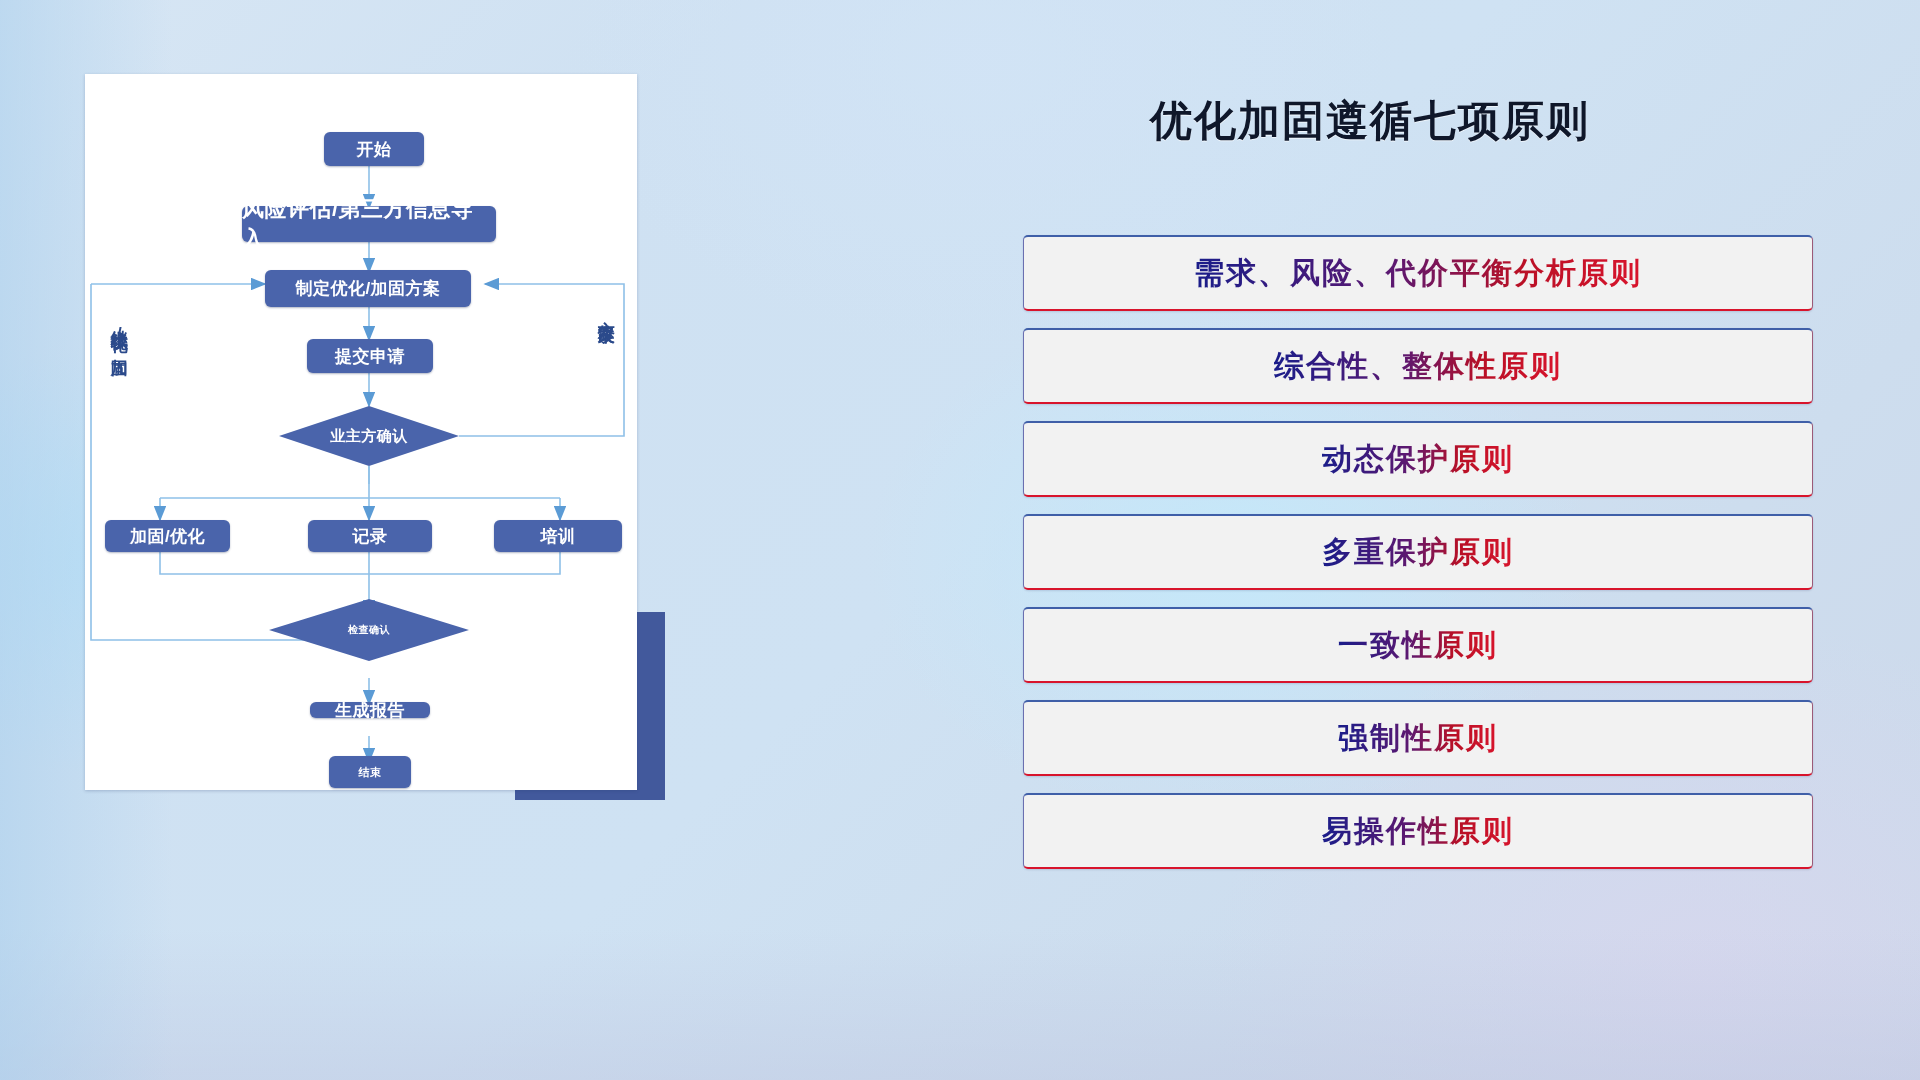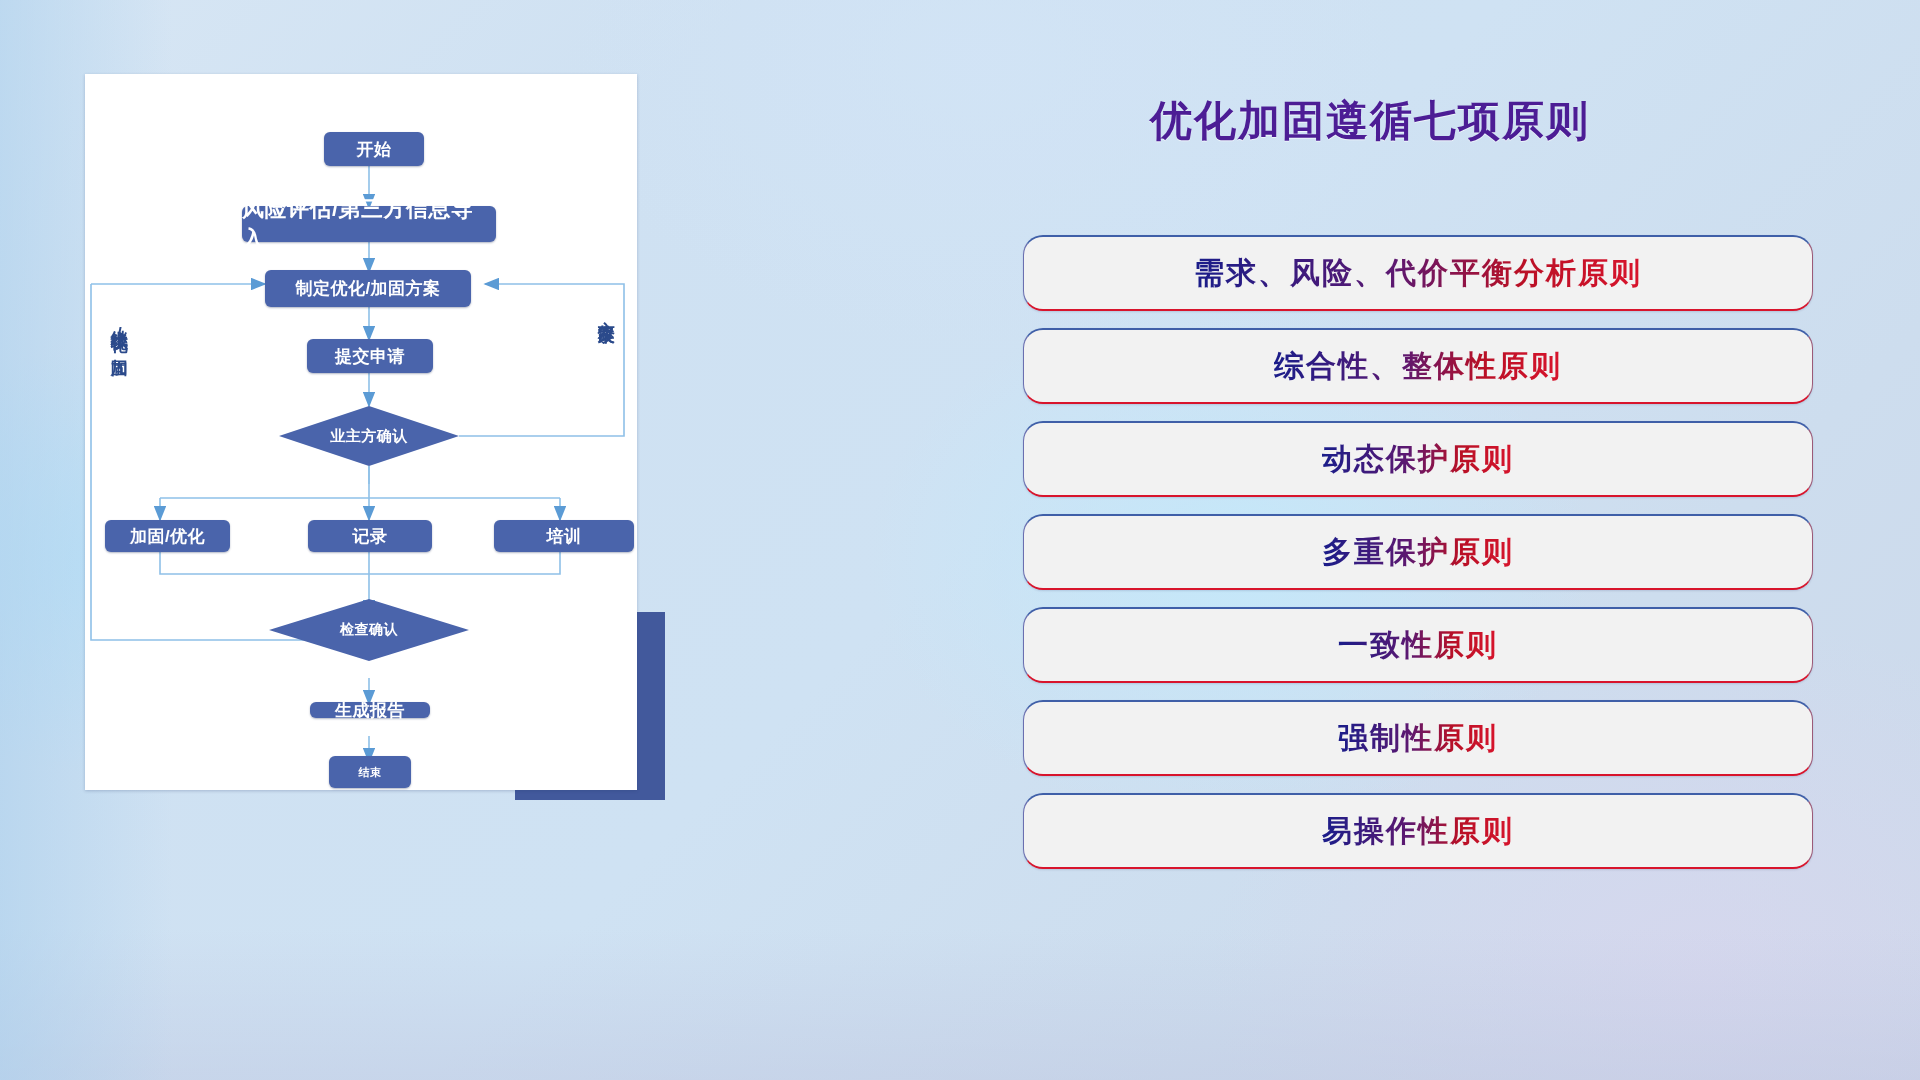--- a/index.html
+++ b/index.html
@@ -36,24 +36,24 @@
   .diamond{background:transparent;}
   .diamond span{position:relative;z-index:2;}
   .diamond .dshape{position:absolute;left:0;top:0;width:100%;height:100%;
      background:#4a64ab;clip-path:polygon(50% 0,100% 50%,50% 100%,0 50%);z-index:1;}
 
   .vlabel{position:absolute;color:#2b4a8b;font-weight:bold;
     writing-mode:vertical-rl;text-orientation:upright;letter-spacing:2px;line-height:1.05;}
 
   
   #right-title{position:absolute;left:1150px;top:93px;width:520px;
-    color:#4c1d95;font-size:42px;font-weight:bold;letter-spacing:2px;
+    color:#0f172a;font-size:42px;font-weight:bold;letter-spacing:2px;
     text-shadow:0 1px 0 rgba(255,255,255,.6);}
   #principles{position:absolute;left:1023px;top:235px;width:790px;}
-  .pbox{position:relative;height:72px;margin-bottom:17px;border-radius:20px;
+  .pbox{position:relative;height:72px;margin-bottom:17px;border-radius:5px;
     background:#f2f2f2;
     border-top:2.2px solid #3f5fa8;
     border-left:1.6px solid #6a6fb0;
     border-right:1.6px solid #9c5a78;
     border-bottom:2.6px solid #d8142c;
     display:flex;align-items:center;justify-content:center;
     box-shadow:0 1px 2px rgba(60,70,120,.18);}
   .ptext{font-size:30px;font-weight:bold;letter-spacing:2px;
     background:linear-gradient(90deg,#1a1d8a 0%, #5d1870 45%, #b81026 72%, #d8142c 100%);
     -webkit-background-clip:text;background-clip:text;color:transparent;
@@ -130,25 +130,25 @@
   </div>
 
   <div class="node box" style="left:20px;top:446px;width:125px;height:32px;font-size:17px;">
     <span>加固/优化</span>
   </div>
 
   <div class="node box" style="left:223px;top:446px;width:124px;height:32px;font-size:17px;">
     <span>记录</span>
   </div>
 
-  <div class="node box" style="left:409px;top:446px;width:140px;height:32px;font-size:17px;">
+  <div class="node box" style="left:409px;top:446px;width:128px;height:32px;font-size:17px;">
     <span>培训</span>
   </div>
 
-  <div class="node diamond" style="left:184px;top:525px;width:200px;height:62px;font-size:14px;">
+  <div class="node diamond" style="left:184px;top:525px;width:200px;height:62px;font-size:10px;">
     <div class="dshape"></div>
     <span>检查确认</span>
   </div>
 
   <div class="node box" style="left:225px;top:628px;width:120px;height:16px;font-size:17px;">
     <span>生成报告</span>
   </div>
 
   <div class="node box" style="left:244px;top:682px;width:82px;height:32px;font-size:11px;">
     <span>结束</span>

